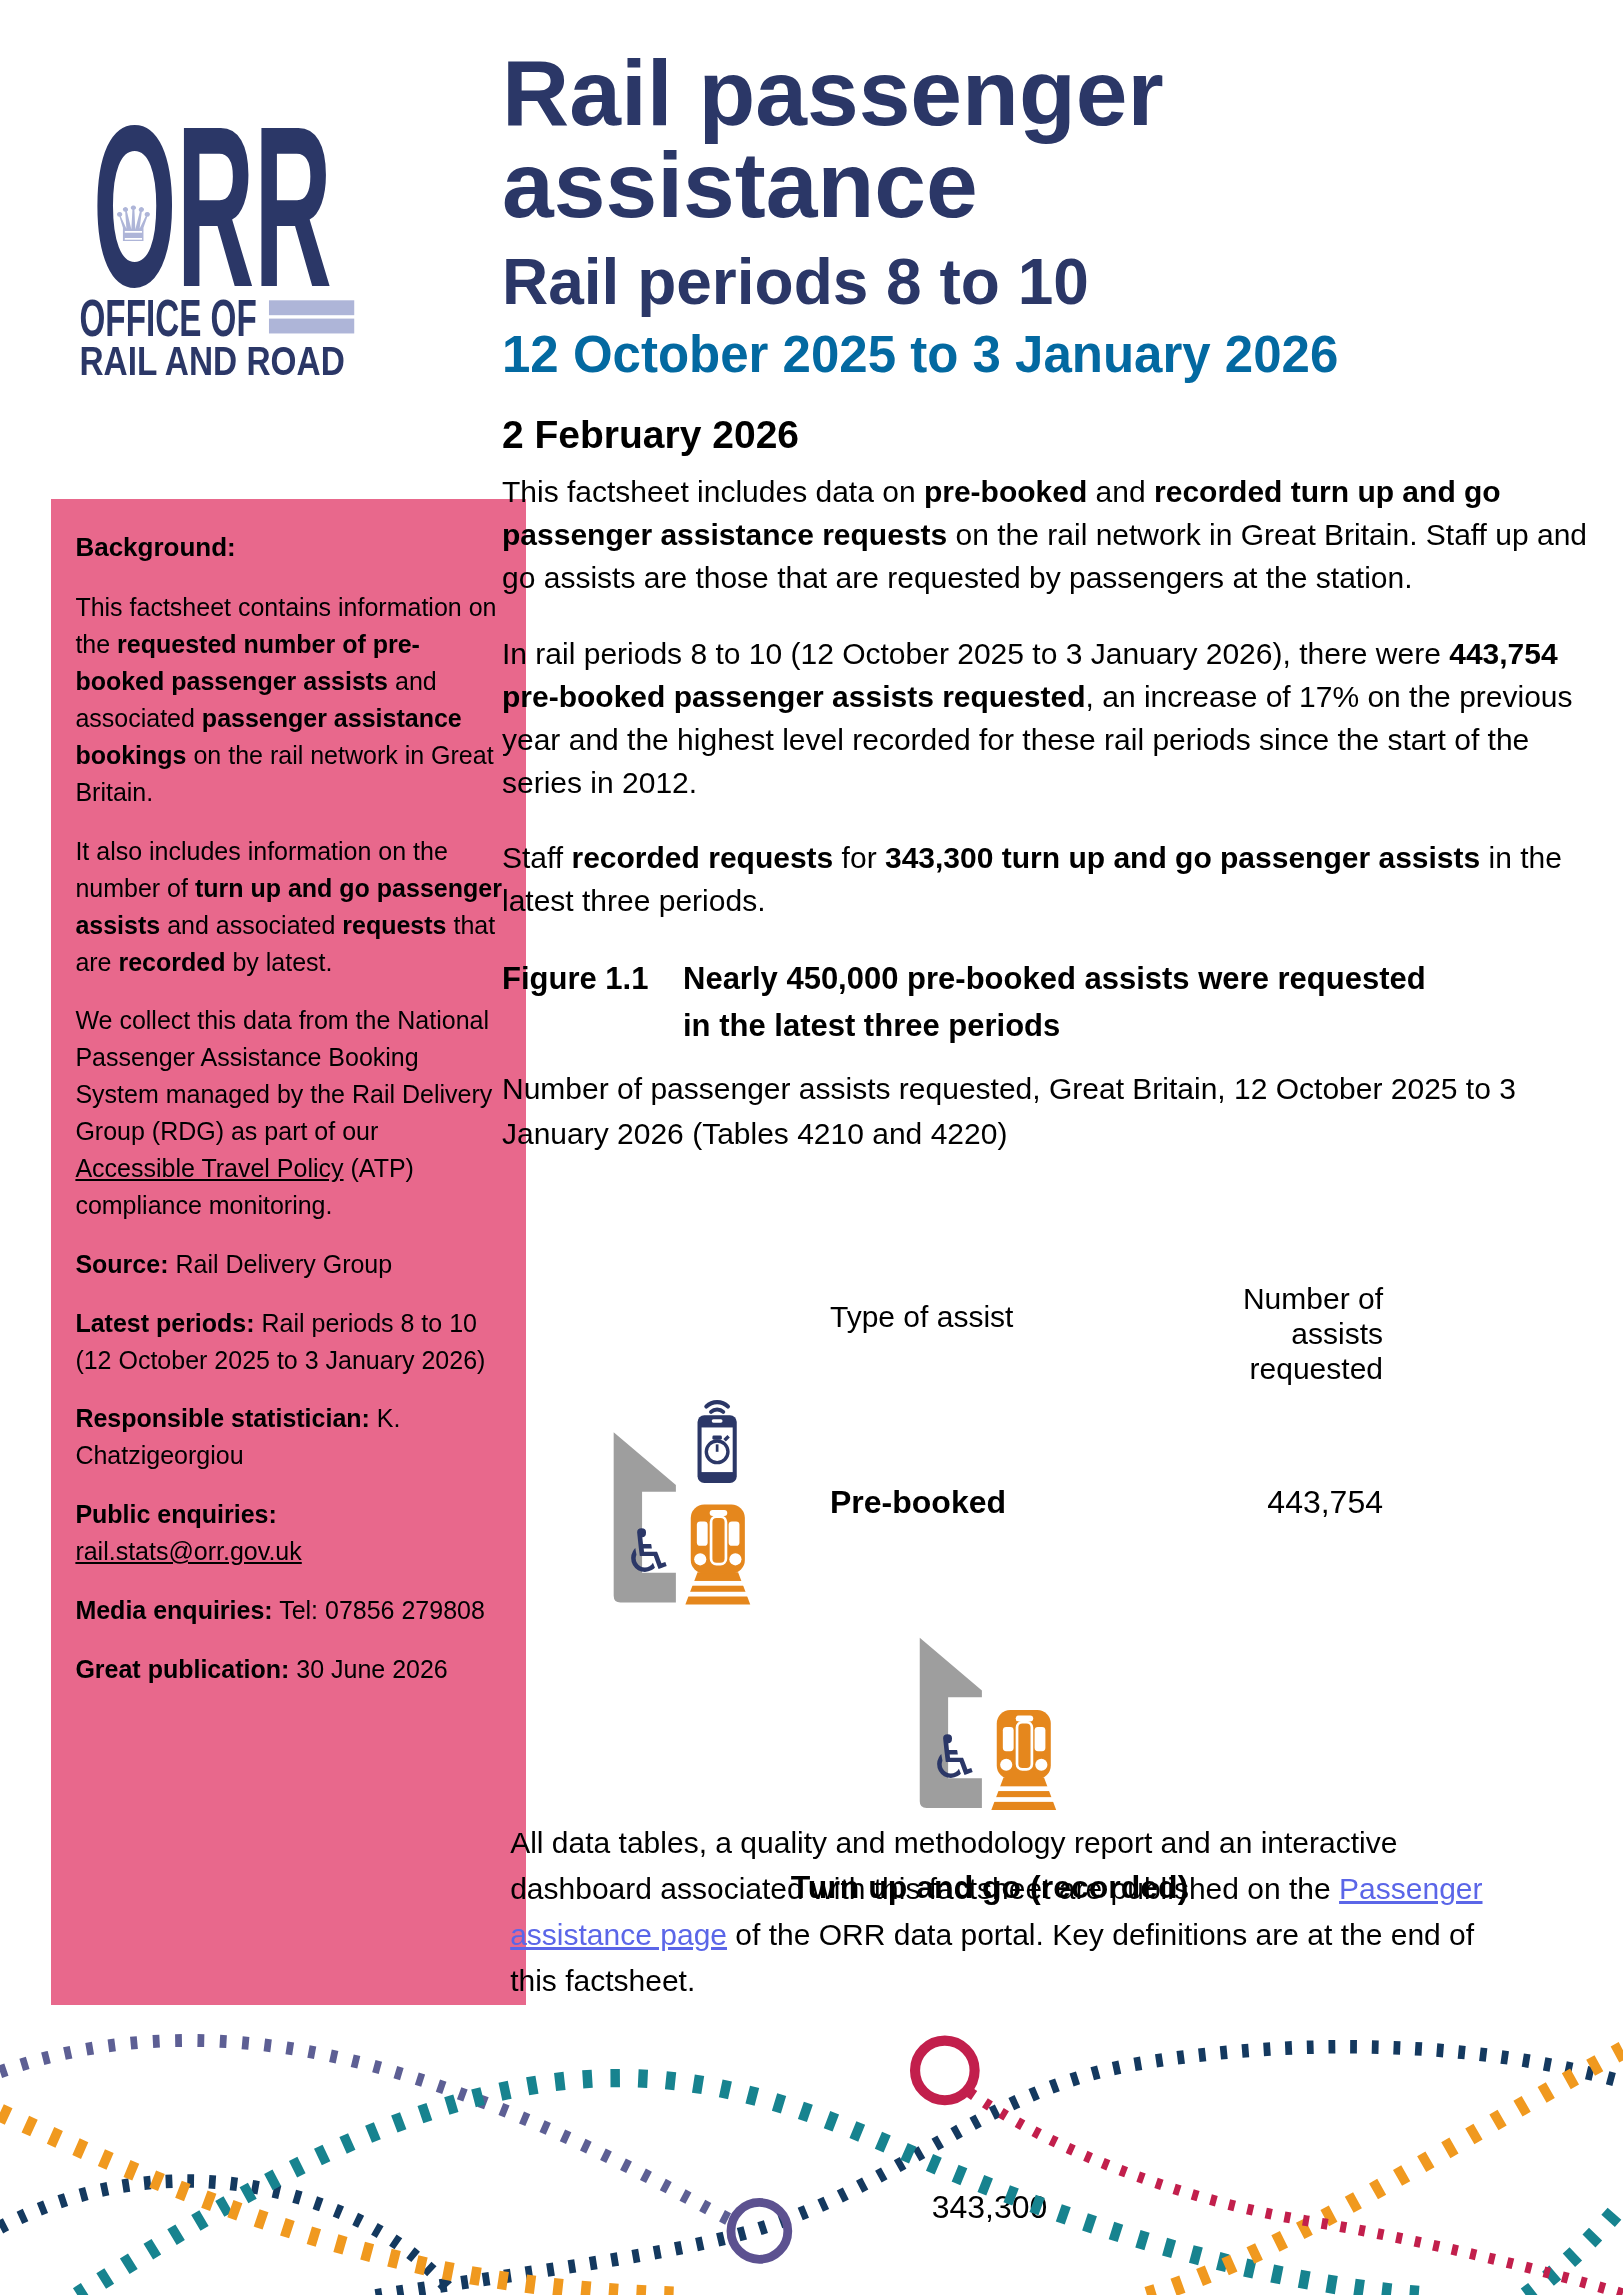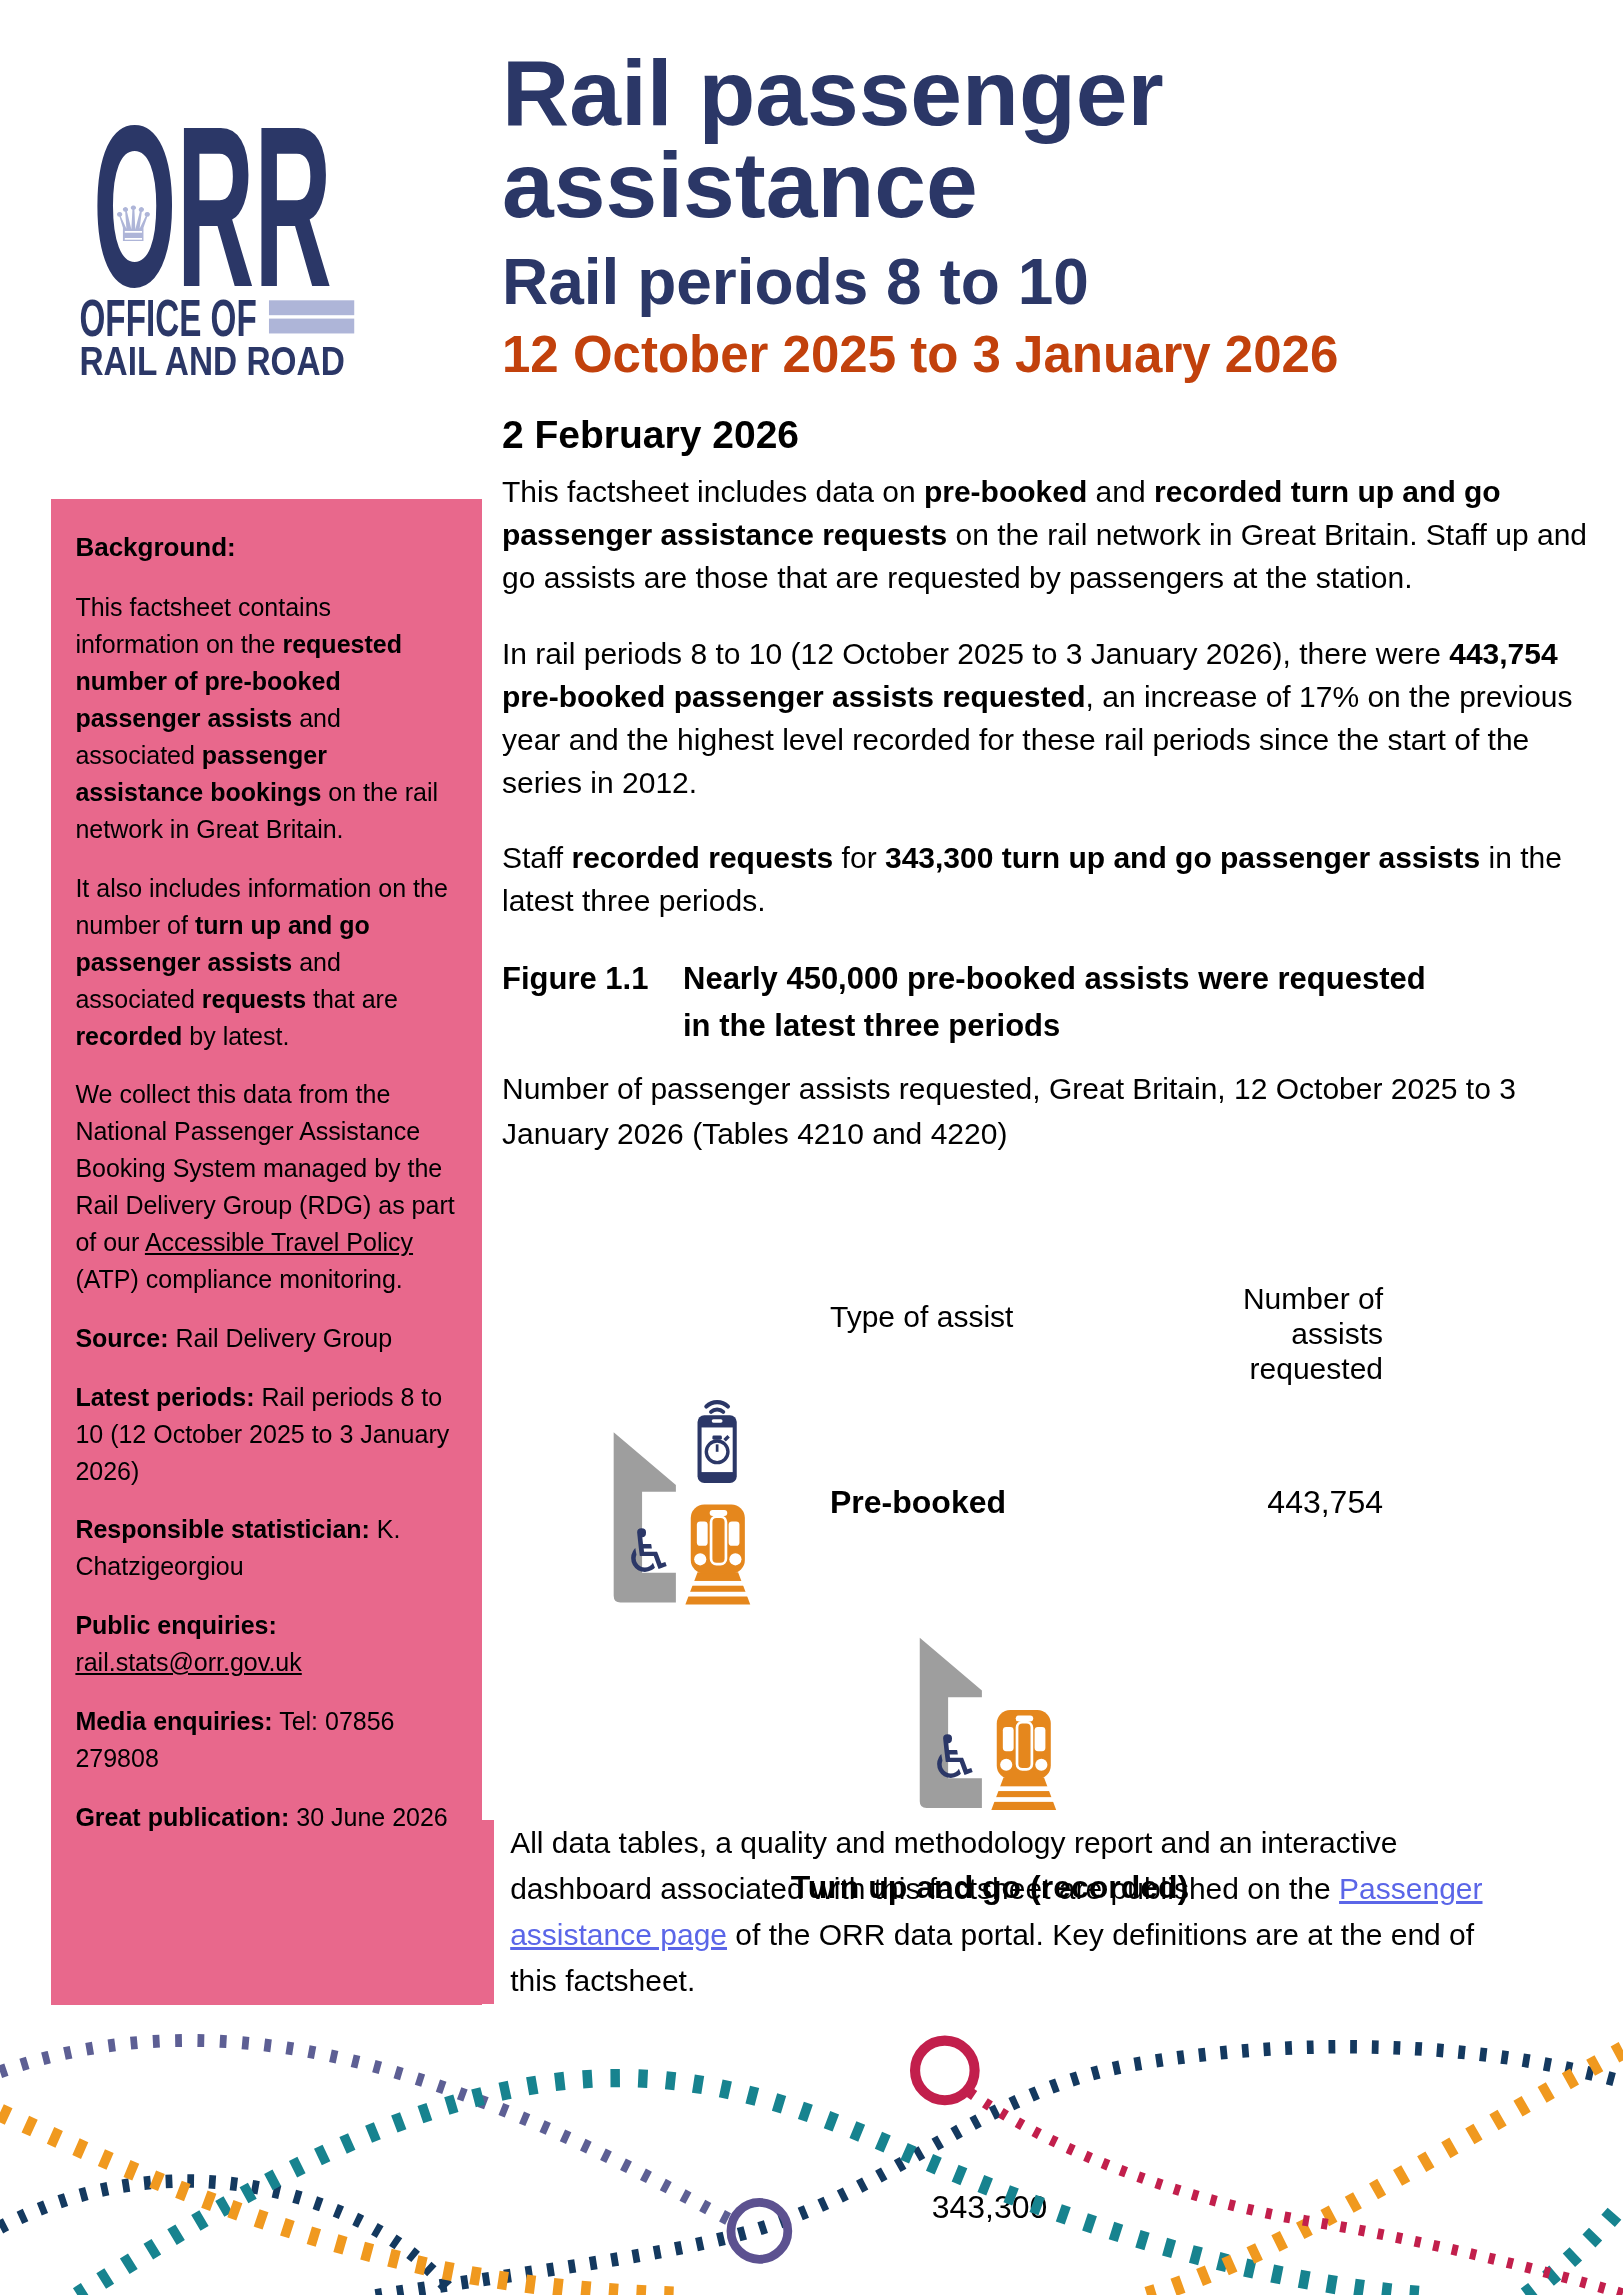--- a/index.html
+++ b/index.html
@@ -8,25 +8,25 @@
   .abs{position:absolute;}
   .b,{font-weight:bold;}
   span.b{font-weight:bold;}
   span.u{text-decoration:underline;}
   span.link{color:#5B66E8;text-decoration:underline;}
 
   
   #title-block{left:502px;top:47px;width:1110px;}
   #page-title{font-size:93px;line-height:0.99;font-weight:bold;color:#2B3767;margin:0;}
   #subtitle{font-size:64px;line-height:1.0;font-weight:bold;color:#2B3767;margin:19px 0 0 0;}
-  #period-range{font-size:51px;line-height:1.0;font-weight:bold;color:#c2410c;margin:15px 0 0 0;}
+  #period-range{font-size:51px;line-height:1.0;font-weight:bold;color:#0369a1;margin:15px 0 0 0;}
   #pub-date{font-size:39px;line-height:1.0;font-weight:bold;color:#000;margin:35px 0 0 0;}
 
   
-  #sidebar{left:51px;top:499px;width:431px;height:1506px;background:#E8688C;
+  #sidebar{left:51px;top:499px;width:475px;height:1506px;background:#E8688C;
            box-sizing:border-box;padding:30px 23px 0 24.4px;overflow:hidden;}
   #sidebar .sb-h{font-size:26px;font-weight:bold;margin:0 0 23px 0;}
   #sidebar p{font-size:25px;line-height:37px;margin:0 0 21.7px 0;}
 
   
   #main-col{left:502px;top:470px;width:1097px;}
   #main-col p.body-p{font-size:30px;line-height:43px;margin:0 0 32.5px 0;}
   #fig-heading{display:flex;font-size:31px;font-weight:bold;line-height:47px;margin:15px 0 17.6px 0;}
   #fig-heading .fig-label{width:181px;flex:0 0 181px;}
   #fig-subtitle{font-size:30px;line-height:45px;margin:0;width:1083px;}

